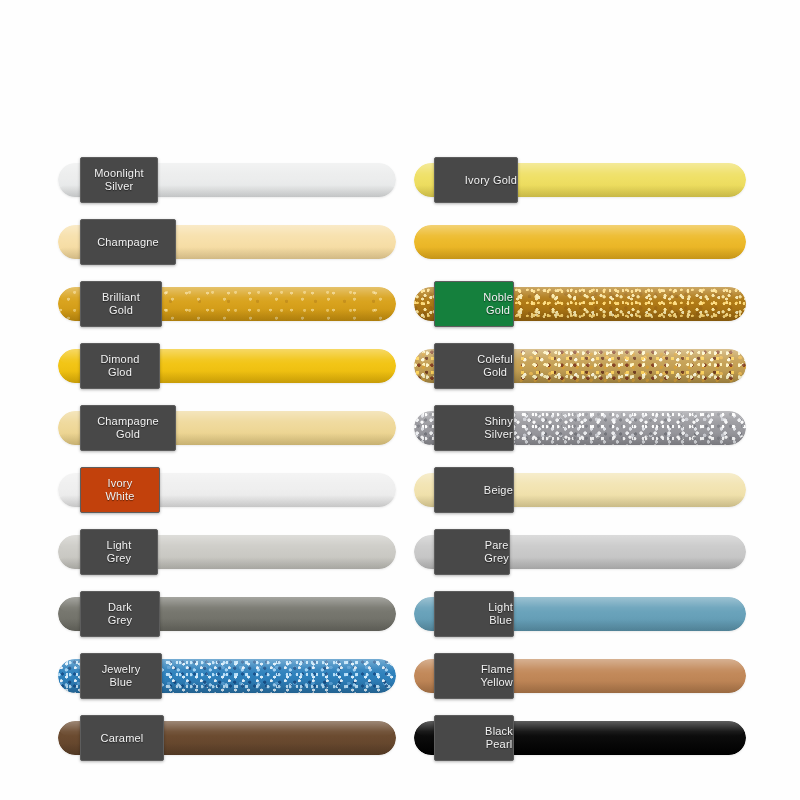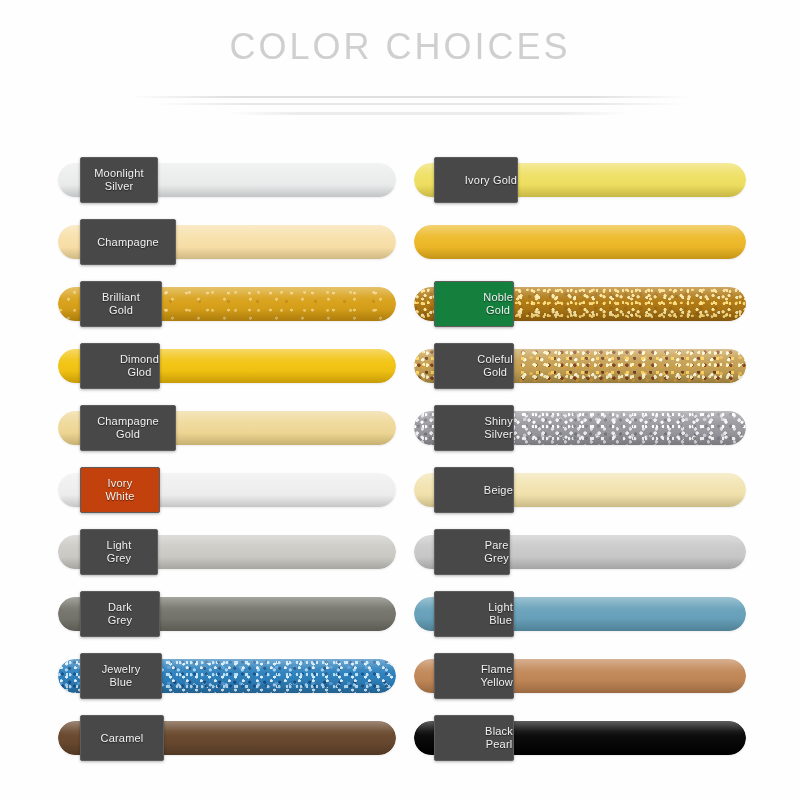--- a/index.html
+++ b/index.html
@@ -194,26 +194,20 @@
     letter-spacing: 0.2px;
     white-space: pre-line;
     text-shadow: 0 1px 1px rgba(0,0,0,0.55);
   }
 </style>
 </head>
 <body>
 
 <div id="page">
 
-  <div class="header">
-    <div class="title">COLOR CHOICES</div>
-    <div class="rule rule-1"></div>
-    <div class="rule rule-2"></div>
-    <div class="rule rule-3"></div>
-  </div>
 
   <div class="grid" id="swatch-grid">
       <div class="row" style="top: 12px;">
         <div class="swatch col-left">
           <div class="fill" style="background: linear-gradient(rgb(236, 237, 237) 0%, rgb(236, 237, 237) 45%, rgb(226, 228, 229) 100%);"></div>
           <div class="gloss"></div>
           <div class="shade"></div>
         </div>
         <div class="label col-left" style="width: 78px; background: rgb(72, 72, 72);">
           <span class="label-text" style="color: rgb(242, 242, 242);">Moonlight
@@ -264,21 +258,21 @@
           <span class="label-text" style="color: rgb(242, 242, 242);">Noble
 Gold</span>
         </div>
       </div>
       <div class="row" style="top: 198px;">
         <div class="swatch col-left">
           <div class="fill" style="background: linear-gradient(rgb(242, 197, 22) 0%, rgb(242, 197, 22) 45%, rgb(232, 182, 8) 100%);"></div>
           <div class="gloss"></div>
           <div class="shade"></div>
         </div>
-        <div class="label col-left" style="width: 80px; background: rgb(72, 72, 72); justify-content: flex-end;">
+        <div class="label col-left" style="width: 80px; background: rgb(72, 72, 72);">
           <span class="label-text" style="color: rgb(242, 242, 242);">Dimond
 Glod</span>
         </div>
         <div class="swatch col-right">
           <div class="fill" style="background: linear-gradient(rgb(198, 162, 87) 0%, rgb(198, 162, 87) 45%, rgb(176, 143, 70) 100%);"></div>
           <div class="glitter multigold"></div>
           <div class="gloss"></div>
           <div class="shade"></div>
         </div>
         <div class="label col-right" style="width: 80px; background: rgb(72, 72, 72);">

